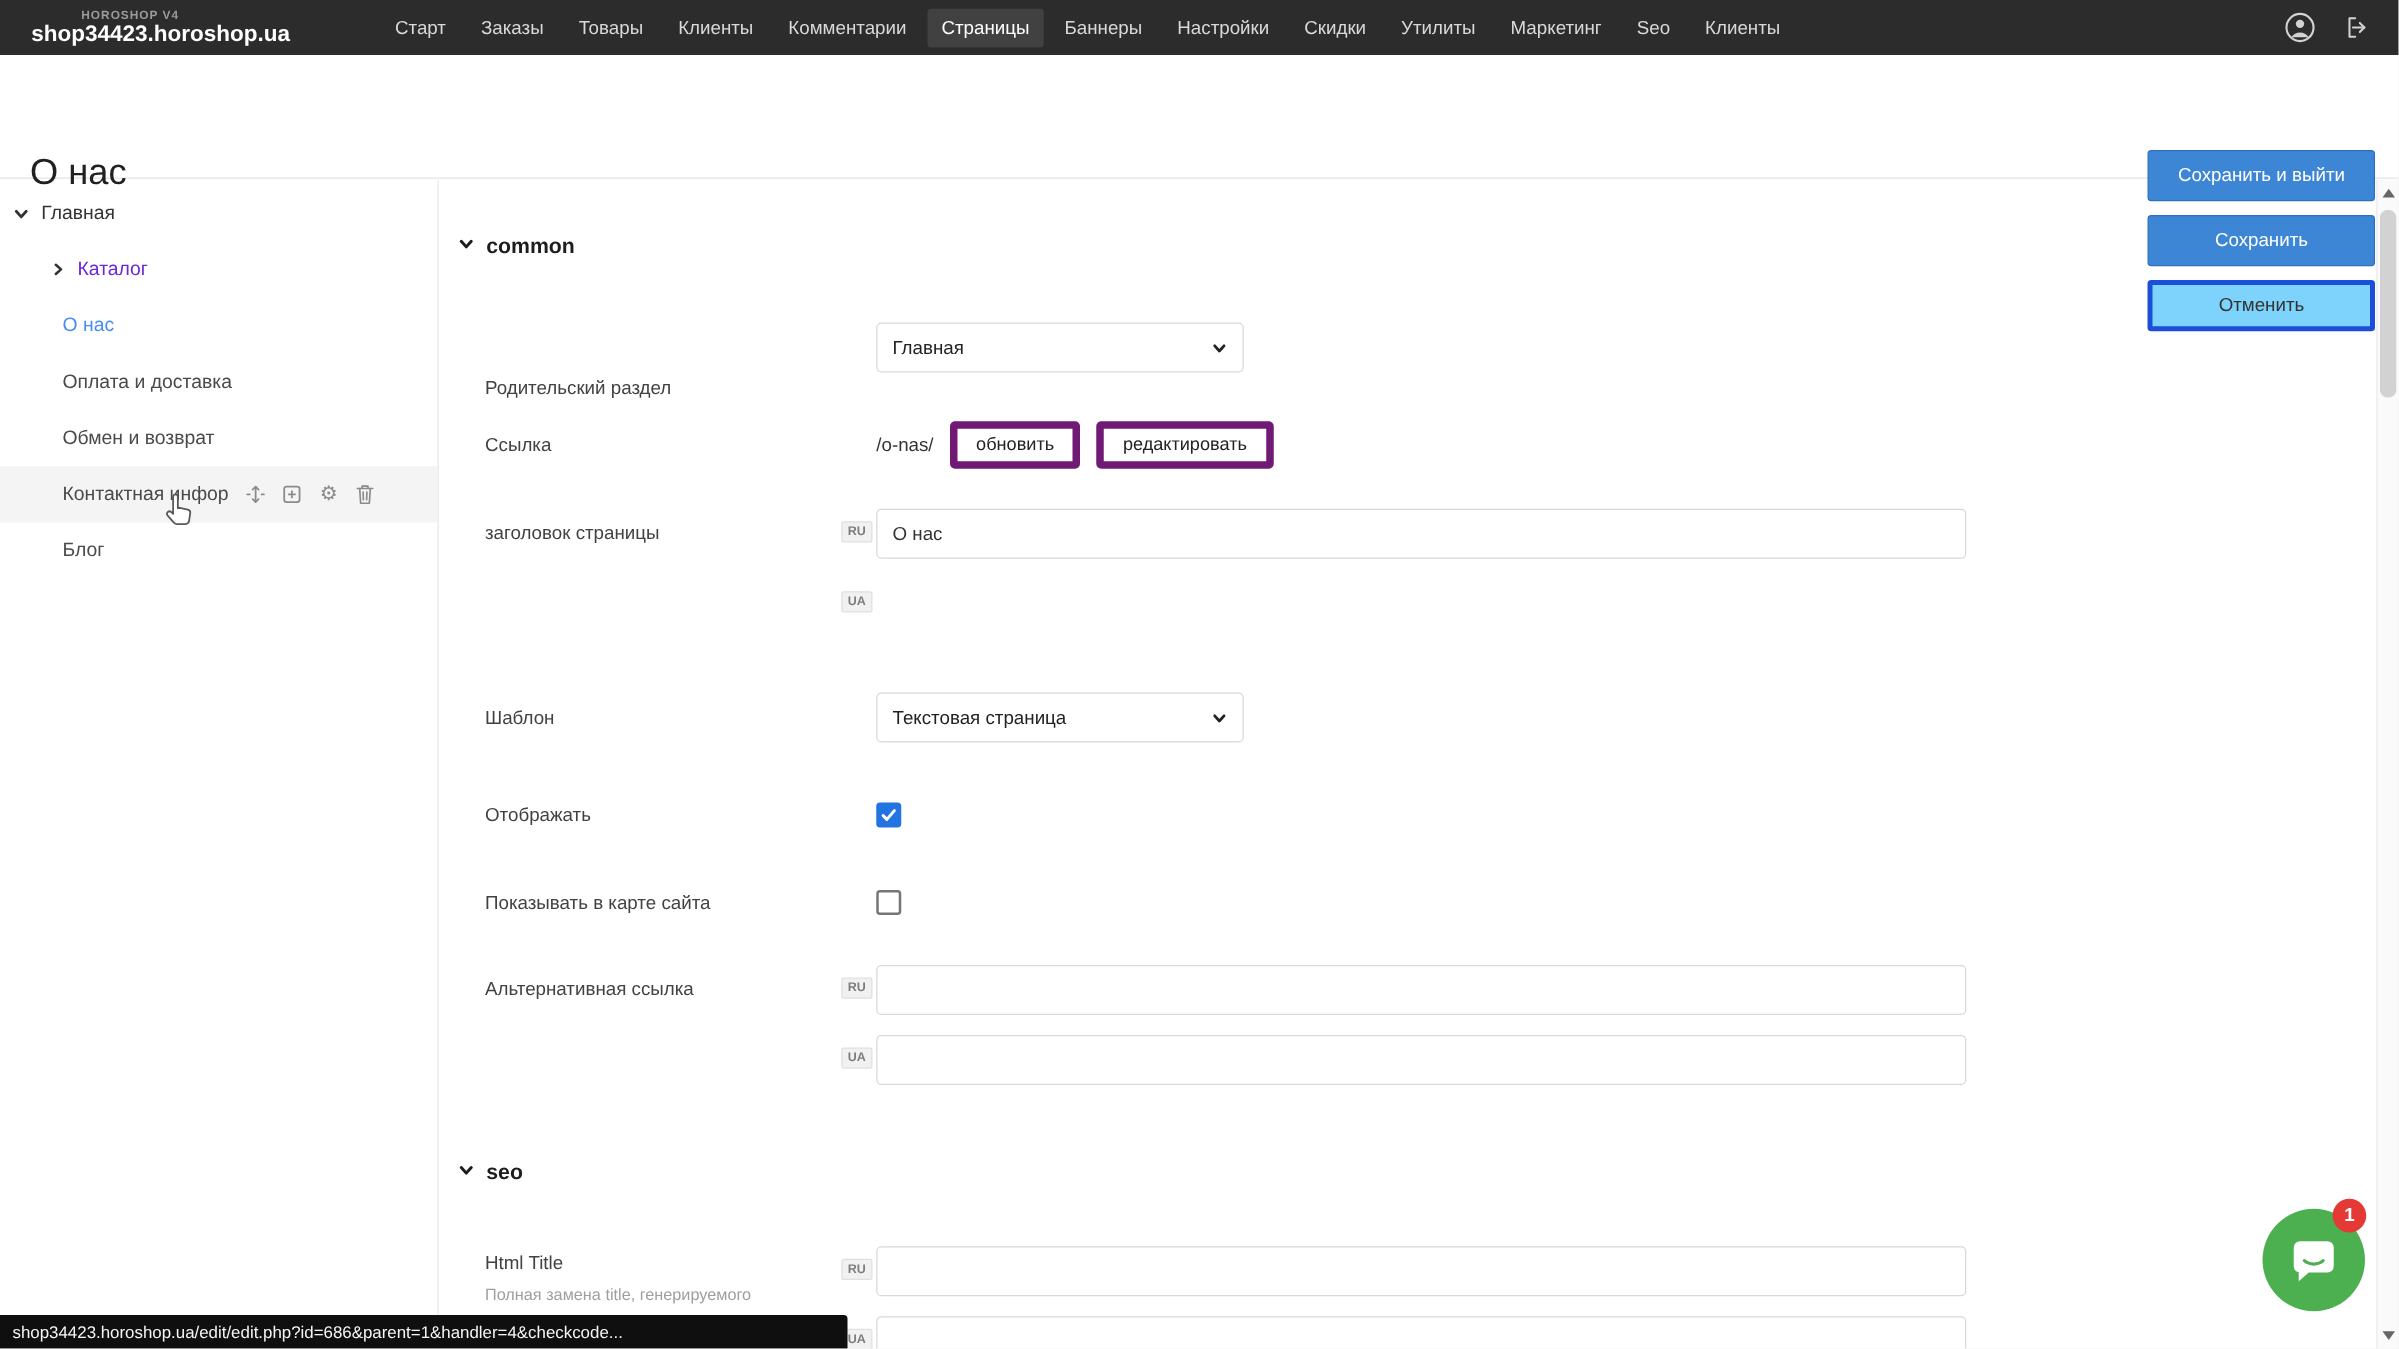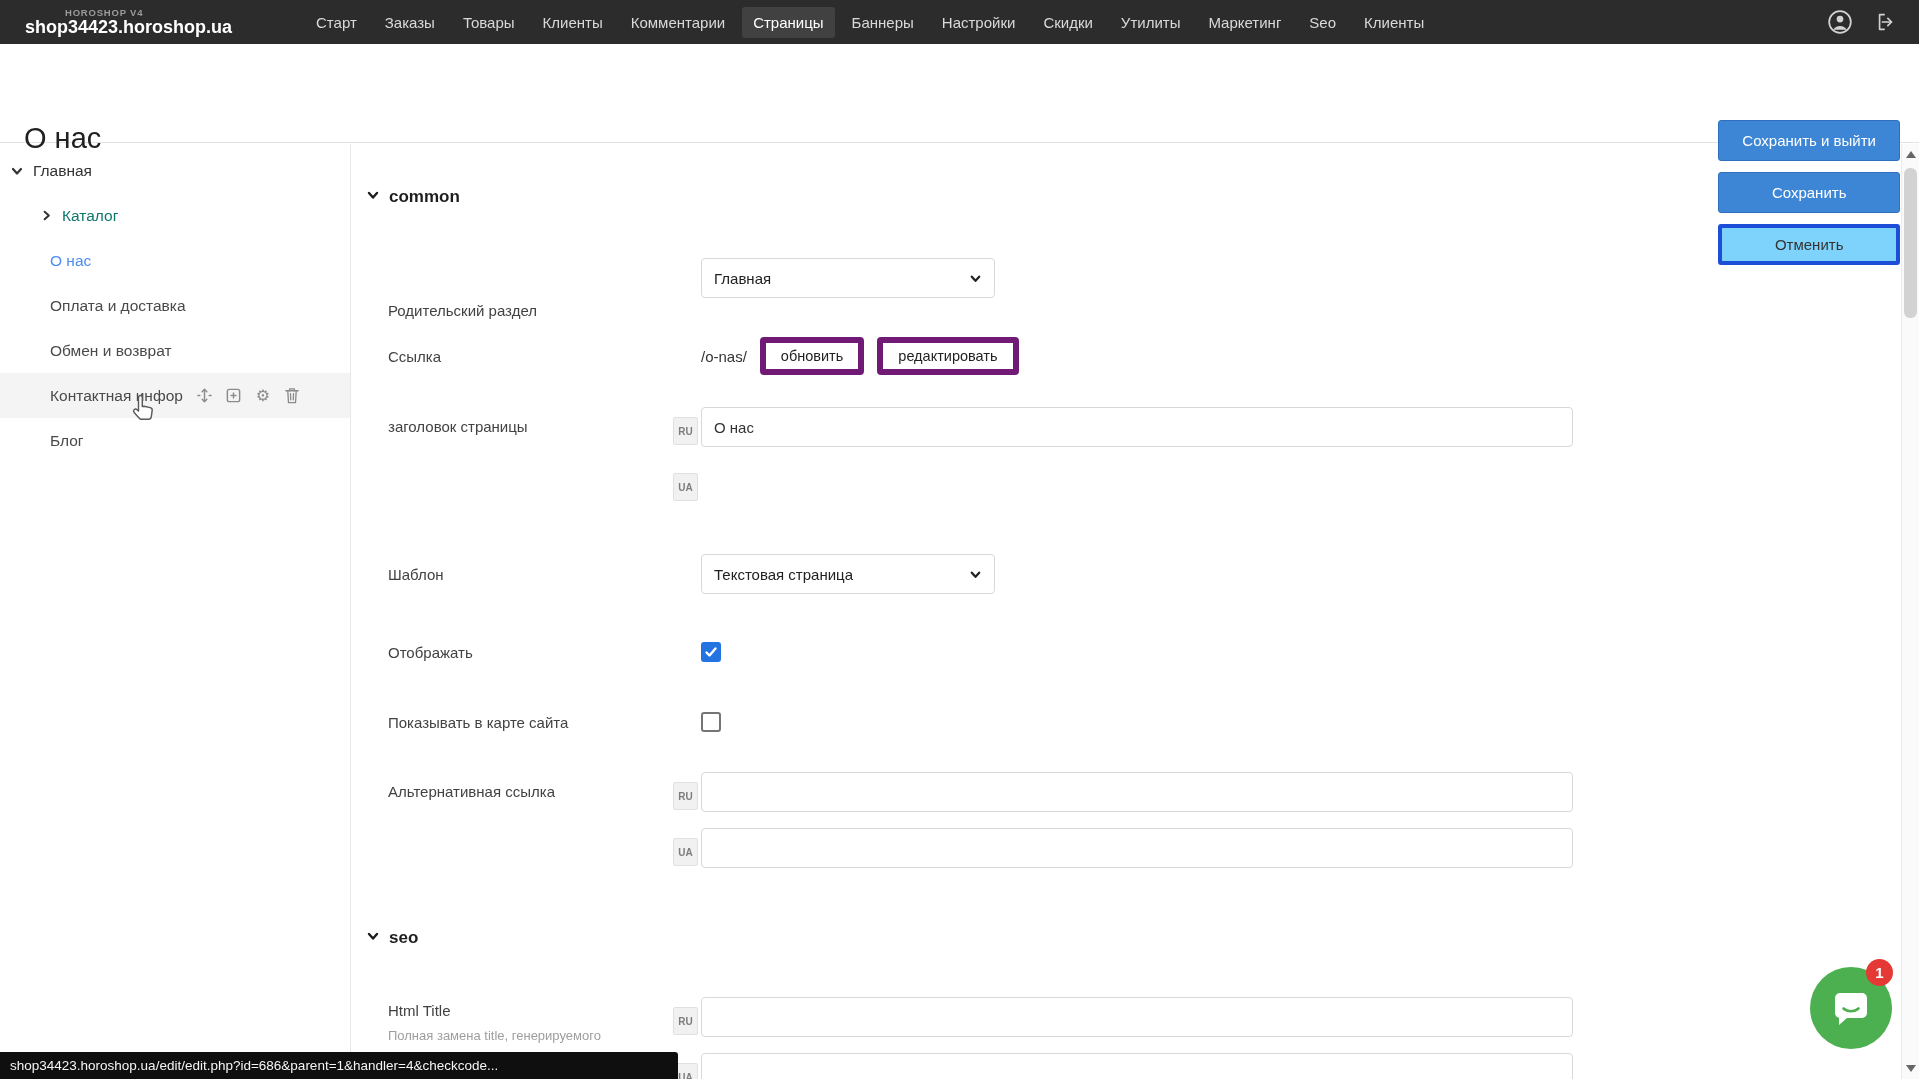--- a/index.html
+++ b/index.html
@@ -26,35 +26,35 @@
   .btn-primary { background:#3d86d6; border:1px solid #2f6fbe; color:#fff; }
   .btn-default { background:#7dd3fc; border:4px solid #1d4ed8; color:#333; }
 
   
   .sidebar { position:absolute; top:144px; left:0; width:351px; bottom:0; background:#fff; border-right:1px solid #e8e8e8; padding-top:4px; z-index:10; }
   .tree-row { height:45px; display:flex; align-items:center; font-size:15.5px; color:#4a4a4a; cursor:pointer; }
   .tree-row.lvl0 { padding-left:10px; color:#333; }
   .tree-row.lvl1 { padding-left:50px; }
   .tree-row.lvl1.with-chevron { padding-left:40px; }
   .tree-row .tchev { margin-right:9px; display:flex; align-items:center; }
-  .tree-row.muted { color:#0f766e; }
+  .tree-row.muted { color:#6d28d9; }
   .tree-row.selected { color:#4a8df0; }
   .tree-row.hovered { background:#f4f4f4; }
   .row-actions { display:flex; align-items:center; gap:11px; margin-left:13px; }
   .act-icon { width:18px; height:18px; display:flex; align-items:center; justify-content:center; cursor:pointer; color:#8b8b8b; }
   .gear-glyph { font-size:16px; line-height:1; color:#8b8b8b; }
   .hand-cursor { position:absolute; left:130px; top:393px; z-index:40; pointer-events:none; }
 
   
   .main { position:absolute; left:352px; top:144px; right:18px; bottom:0; background:#fff; overflow:hidden; }
   .sec-head { position:absolute; display:flex; align-items:center; gap:9px; font-size:17px; font-weight:bold; color:#1d1d1d; cursor:pointer; }
   .f-label { position:absolute; left:36px; font-size:15px; color:#424242; }
   .f-hint { position:absolute; left:36px; font-size:13px; color:#9e9e9e; }
   .inp { position:absolute; left:349px; width:872px; height:40px; border:1px solid #d8d8d8; border-radius:4px; font-size:15px; color:#333; padding:0 12px; font-family:"Liberation Sans",sans-serif; background:#fff; }
-  .lang-tag { position:absolute; left:321px; width:25px; height:28px; background:#f1f1f1; border:1px solid #e0e0e0; border-radius:2px; font-size:10px; font-weight:bold; color:#7d7d7d; display:flex; align-items:center; justify-content:center; }
+  .lang-tag { position:absolute; left:321px; width:25px; height:17px; background:#f1f1f1; border:1px solid #e0e0e0; border-radius:2px; font-size:10px; font-weight:bold; color:#7d7d7d; display:flex; align-items:center; justify-content:center; }
   .selectbox { position:absolute; left:349px; width:294px; height:40px; border:1px solid #d8d8d8; border-radius:4px; background:#fff; display:flex; align-items:center; padding:0 12px; font-size:15px; color:#222; cursor:pointer; }
   .selectbox .schev { margin-left:auto; display:flex; align-items:center; }
   .linkrow { position:absolute; left:349px; display:flex; align-items:center; gap:13px; }
   .link-path { font-size:15px; color:#333; }
   .btn-small { height:38px; padding:0 15px; background:#fff; border:6px solid #701a75; border-radius:4px; font-size:14.5px; color:#222; display:flex; align-items:center; cursor:pointer; white-space:nowrap; }
   .checkbox { position:absolute; left:349px; width:20px; height:20px; border:2px solid #757575; border-radius:3px; background:#fff; cursor:pointer; display:flex; align-items:center; justify-content:center; }
   .checkbox svg { display:none; }
   .checkbox.checked { background:#2374e1; border-color:#2374e1; }
   .checkbox.checked svg { display:block; }
 

